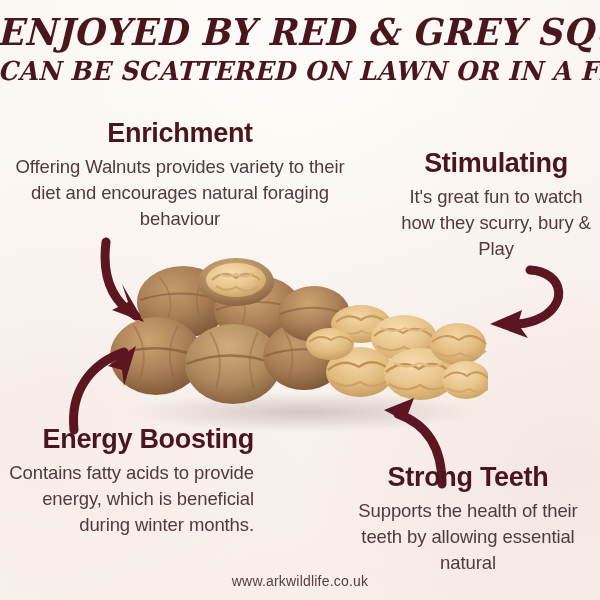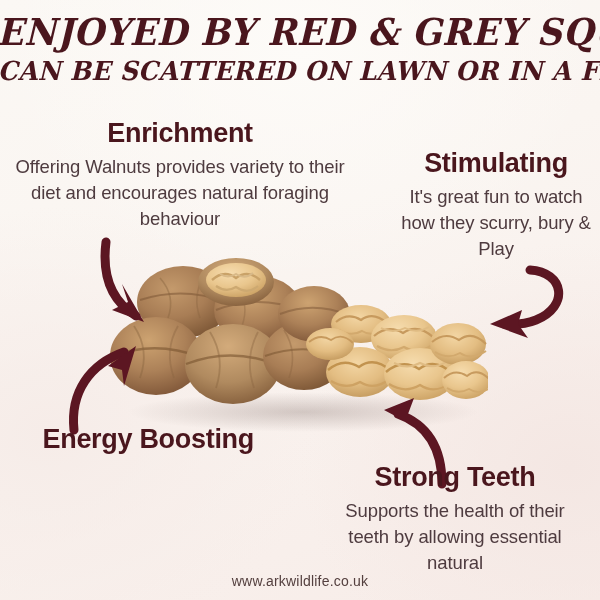--- a/index.html
+++ b/index.html
@@ -86,21 +86,21 @@
     font-weight: normal;
     color: #4e3b3f;
     font-size: 18.5px;
     line-height: 26px;
     letter-spacing: -0.1px;
   }
 
   #block-enrichment { left: 8px;  top: 118px; width: 344px; text-align: center; }
   #block-stimulating { left: 392px; top: 148px; width: 208px; text-align: center; }
   #block-energy { left: 2px;  top: 424px; width: 252px; text-align: right; }
-  #block-teeth { left: 323px; top: 462px; width: 264px; text-align: center; }
+  #block-teeth { left: 336px; top: 462px; width: 264px; text-align: center; }
 
   
   .arrow {
     position: absolute;
     z-index: 4;
     pointer-events: none;
   }
   .arrow svg { display: block; overflow: visible; }
   #arrow-enrichment { left: 96px;  top: 240px; width: 120px; height: 100px; }
   #arrow-stimulating { left: 478px; top: 262px; width: 120px; height: 100px; }
@@ -254,20 +254,21 @@
     <p>It's great fun to watch how they scurry, bury &amp; Play</p>
   </div>
 
   <div class="block" id="block-enrichment">
     <h2>Enrichment</h2>
     <p>Offering Walnuts provides variety to their diet and encourages natural foraging behaviour</p>
   </div>
 
   <div class="block" id="block-energy">
     <h2>Energy Boosting</h2>
+    <p>Contains fatty acids to provide energy, which is beneficial during winter months.</p>
   </div>
 
   <div class="block" id="block-teeth">
     <h2>Strong Teeth</h2>
     <p>Supports the health of their teeth by allowing essential natural</p>
   </div>
 
   <div class="arrow" id="arrow-enrichment">
     <svg viewBox="0 0 120 100" xmlns="http://www.w3.org/2000/svg" aria-hidden="true">
       <path d="M10 2 C 6 34, 14 60, 40 76" stroke="#5c1622" stroke-width="9" fill="none" stroke-linecap="round"></path>

